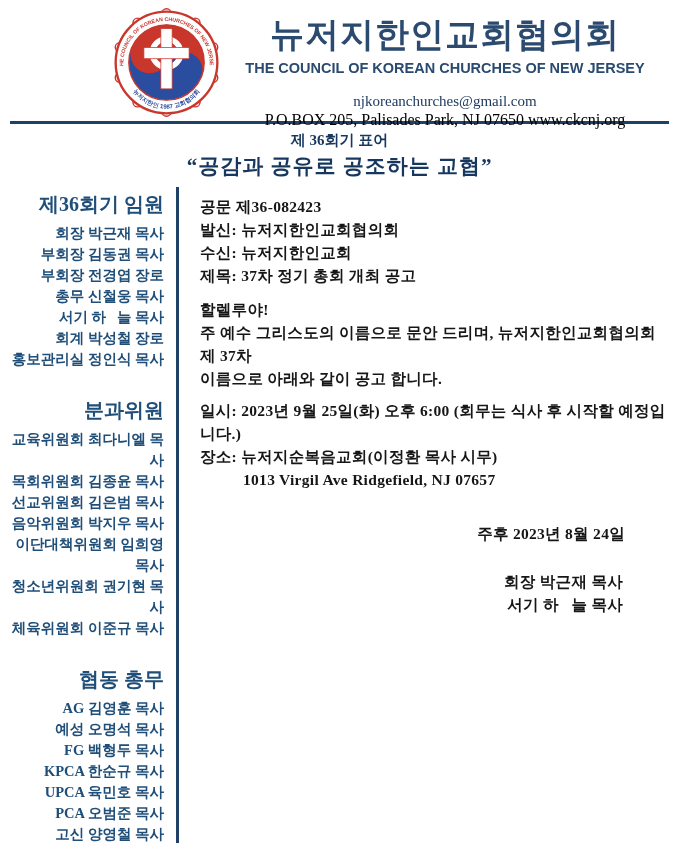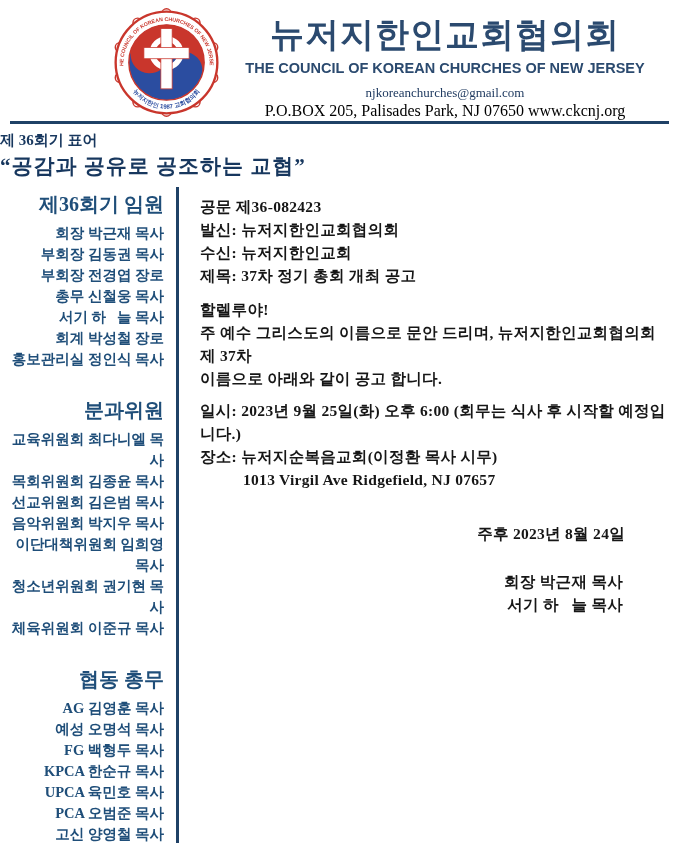--- a/index.html
+++ b/index.html
@@ -19,26 +19,26 @@
   .org-ko {
     font-family: Liberation Serif, serif;
     font-size: 34px; font-weight: bold; color: #2b4a6f; letter-spacing: 1px;
     white-space: nowrap;
   }
   .org-en {
     font-family: "Liberation Sans", "DejaVu Sans", sans-serif;
     font-size: 14.5px; font-weight: bold; color: #2b4a6f; margin-top: 2px;
     white-space: nowrap;
   }
-  .org-email { font-size: 13px; color: #1f3a60; margin-top: 9px; }
+  .org-email { font-size: 15px; color: #1f3a60; margin-top: 17px; }
   .org-addr  { font-size: 16px; color: #000000; margin-top: 1px; white-space: nowrap; text-align: center; }
   .rule { margin: 0 10px; border-bottom: 3px solid #1f4166; }
 
   
-  .motto { margin-top: 7px; }
+  .motto { text-align: center; margin-top: 7px; }
   .motto-line1 { font-size: 15px; font-weight: bold; color: #17375e; }
   .motto-line2 { font-size: 21px; font-weight: bold; color: #17375e; margin-top: 2px; letter-spacing: 1px; }
 
   
   .content { display: flex; margin-top: 7px; }
   .sidebar {
     width: 179px; flex: 0 0 179px;
     border-right: 3px solid #1f4166;
     padding: 4px 12px 14px 0;
     text-align: right;

